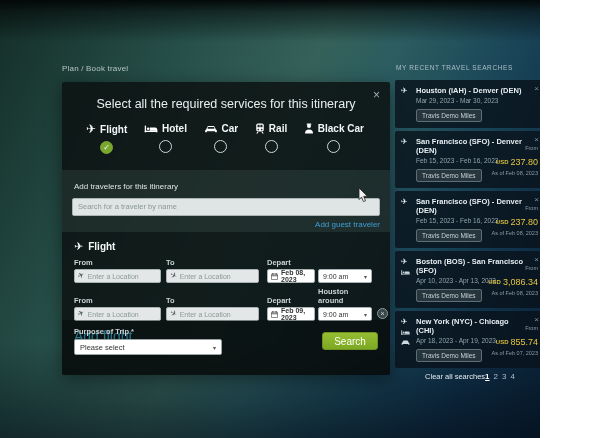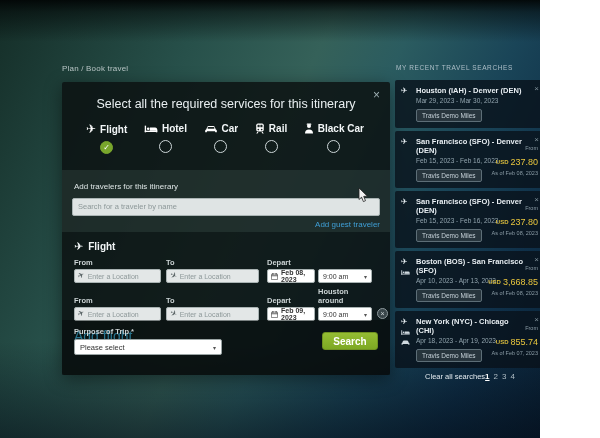--- a/index.html
+++ b/index.html
@@ -52,21 +52,21 @@
   .time-box{background:#fff;border:1px solid #a9b3b3;border-radius:2px;height:14px;display:flex;align-items:center;justify-content:space-between;padding:0 4px;box-sizing:border-box;font-size:7px;color:#333;}
   .caret{font-size:6px;color:#555;}
   .row-wrap{position:relative;}
   .remove-leg{position:absolute;right:2px;bottom:2px;width:11px;height:11px;border-radius:50%;background:#39464a;border:1px solid #8d999c;color:#cfd8da;font-size:7px;line-height:9px;text-align:center;padding:0;cursor:pointer;}
   .add-flight{display:inline-block;margin:7px 0 0 12px;font-size:14px;color:#37a2c6;text-decoration:none;}
 
   .purpose-band{position:absolute;left:0;top:238px;width:100%;height:55px;background:rgba(0,0,0,.28);box-sizing:border-box;padding:7px 12px 0 12px;}
   .purpose-lbl{font-size:7.5px;color:#ccd4d5;font-weight:600;margin-bottom:3px;}
   .purpose-sel{width:148px;height:16px;background:#fff;border:1px solid #9aa4a4;border-radius:2px;display:flex;align-items:center;justify-content:space-between;padding:0 5px;font-size:7.5px;color:#333;box-sizing:border-box;}
   .search-btn{position:absolute;right:12px;top:12px;width:56px;height:18px;border:1px solid #6f9120;border-radius:3px;
-    background:linear-gradient(#95bd33,#7da823);color:#fff;font-size:10px;font-weight:700;font-family:inherit;cursor:pointer;}
+    background:linear-gradient(#95bd33,#7da823);color:#fff;font-size:10px;font-weight:400;font-family:inherit;cursor:pointer;}
 
   
   .recent{position:absolute;left:395px;top:80px;width:150px;}
   .card{position:relative;background:rgba(9,18,26,.8);border-radius:2px;margin-bottom:3px;padding:6px 7px 6px 21px;box-sizing:border-box;min-height:37px;}
   .card-ics{position:absolute;left:6px;top:7px;display:flex;flex-direction:column;gap:3px;color:#cfd9df;}
   .c-plane{font-size:8px;line-height:8px;color:#e6edf1;}
   .c-route{font-size:7.5px;font-weight:700;color:#e8eef2;padding-right:12px;}
   .c-dates{font-size:6.5px;color:#93a5af;margin-top:2px;}
   .c-badge{display:inline-block;margin-top:5px;padding:2px 5px;background:rgba(42,55,63,.92);border:1px solid #5d6e77;border-radius:2px;font-size:6.5px;color:#c6d1d8;}
   .c-close{position:absolute;right:5px;top:4px;background:none;border:none;color:#7f9099;font-size:8px;line-height:8px;padding:1px;cursor:pointer;}
@@ -307,21 +307,21 @@
               <path d="M6.6 4.2h6.4a2.4 2.4 0 0 1 2.4 2.4V8H6.6z"></path>
             </svg>
           </span>
       </div>
       <button class="c-close">×</button>
       <div class="c-route">Boston (BOS) - San Francisco (SFO)</div>
       <div class="c-dates">Apr 10, 2023 - Apr 13, 2023</div>
       <span class="c-badge">Travis Demo Miles</span>
       <div class="c-price">
         <div class="c-from">From</div>
-        <div><span class="c-cur">USD</span><span class="c-amt">3,668.85</span></div>
+        <div><span class="c-cur">USD</span><span class="c-amt">3,086.34</span></div>
         <div class="c-asof">As of Feb 08, 2023</div>
       </div>
     </div>
 
     <div class="card">
       <div class="card-ics">
         <span class="c-plane">✈</span>
         <span>
             <svg width="9" height="7" viewBox="0 0 16 12" fill="#cfd9df">
               <rect x="0.5" y="2" width="1.6" height="8"></rect>

